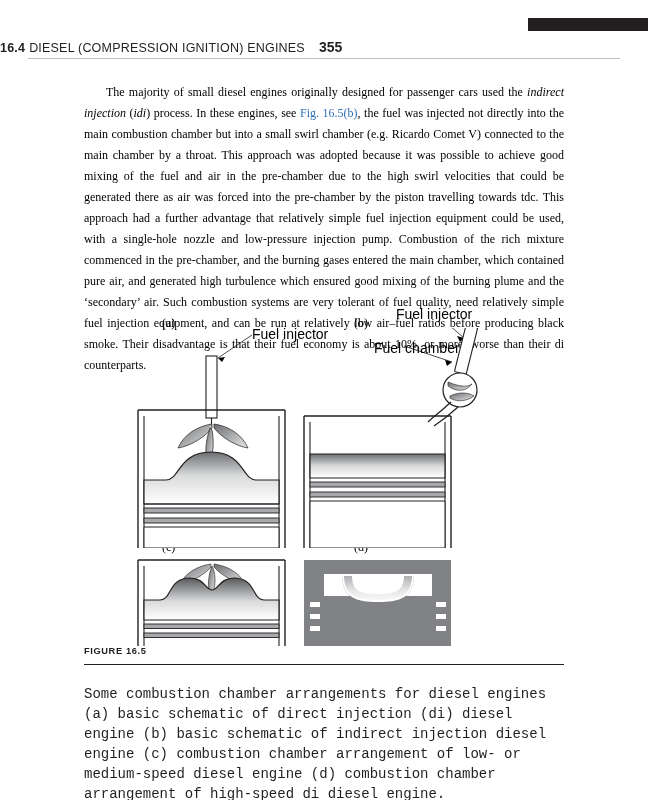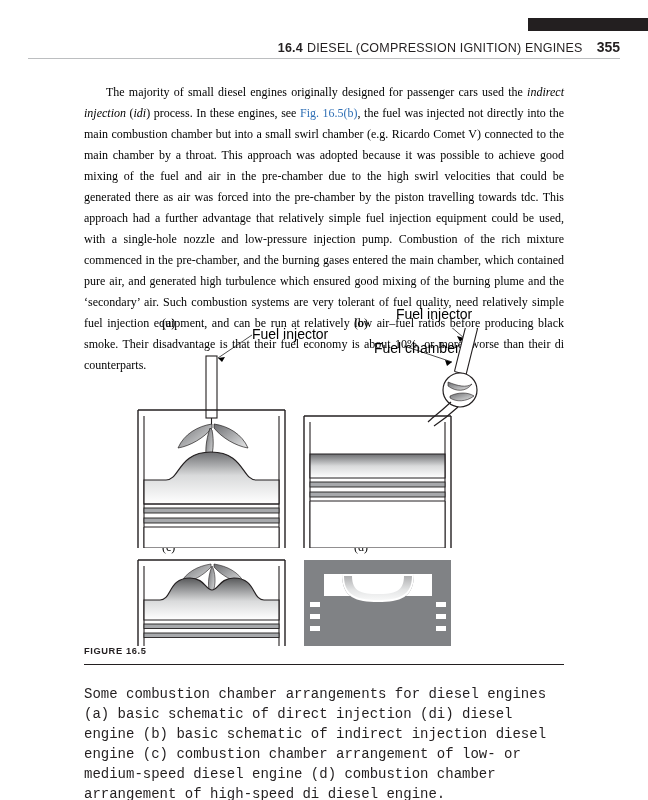--- a/index.html
+++ b/index.html
@@ -27,23 +27,22 @@
     right: 0px;
     width: 120px;
     height: 13px;
     background: #231f20;
   }
   .header-row {
     position: absolute;
     top: 38px;
     left: 0;
     right: 28px;
-    text-align: right;
+    text-align: left;
     white-space: nowrap;
-    padding-left: 47px;
   }
   .header-sec {
     font-family: "Liberation Sans", sans-serif;
     font-size: 12.5px;
     font-weight: bold;
     letter-spacing: 0.2px;
     color: #231f20;
   }
   .header-title {
     font-family: "Liberation Sans", sans-serif;

